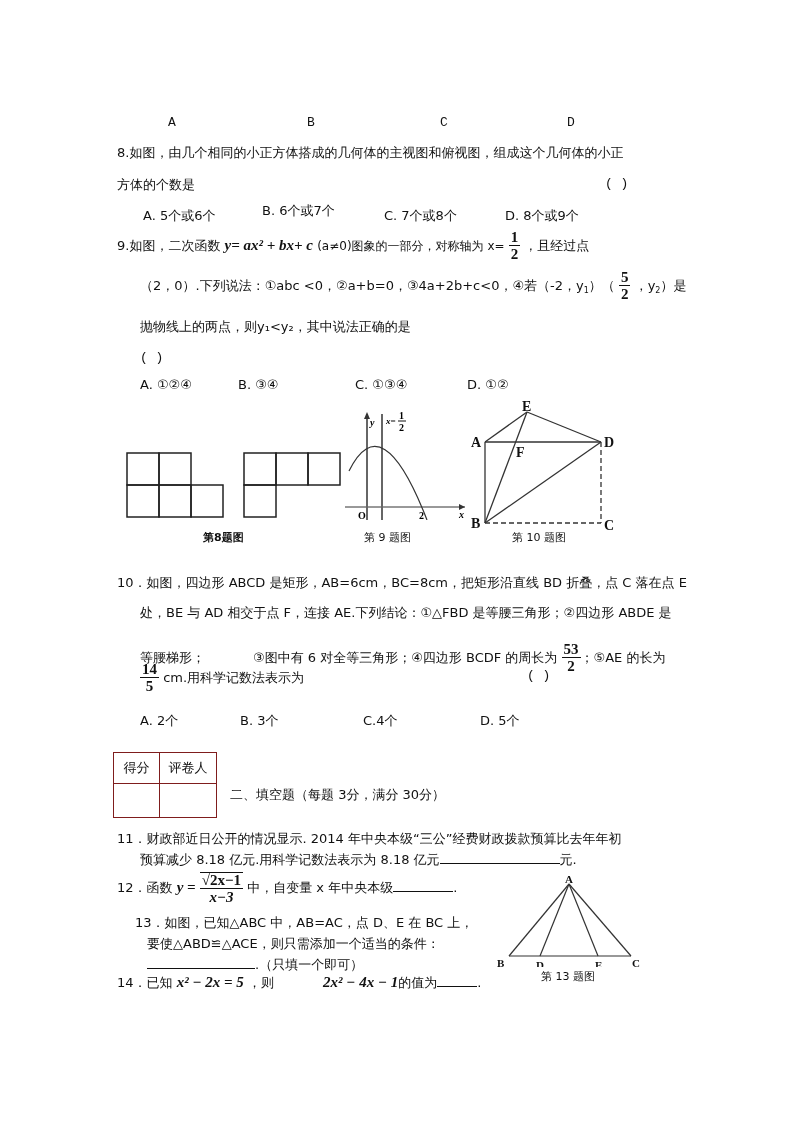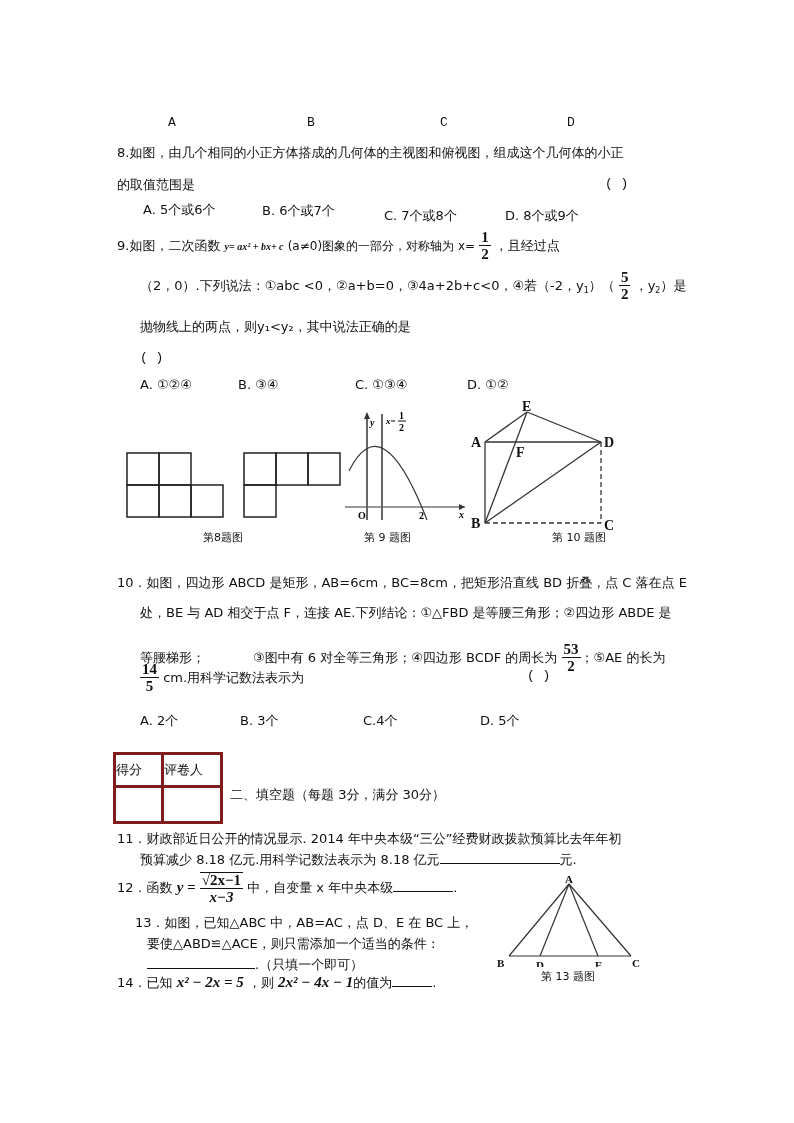--- a/index.html
+++ b/index.html
@@ -7,47 +7,47 @@
          font-family:"DejaVu Sans", "Liberation Sans", sans-serif; color:#111; font-size:13px; }
   .abs { position:absolute; white-space:nowrap; }
   .mono { font-family:"Liberation Mono", "DejaVu Sans Mono", monospace; }
   .bi { font-family:"Liberation Serif", serif; font-weight:bold; font-style:italic; }
   .frac { display:inline-block; vertical-align:middle; text-align:center; font-family:"Liberation Serif", serif; font-weight:bold; line-height:1; }
   .frac .num { display:block; border-bottom:1px solid #111; padding:0 2px; font-size:15px; }
   .frac .den { display:block; font-size:15px; padding-top:1px; }
   .blank { display:inline-block; border-bottom:1px solid #111; height:12px; vertical-align:baseline; }
   sub { font-size:8px; }
   table.score { border-collapse:collapse; position:absolute; left:113px; top:752px; }
-  table.score td { border:3px solid #7f1d1d; width:45px; height:30px; text-align:left; font-size:13px; padding:0; }
+  table.score td { border:1px solid #7f1d1d; width:45px; height:30px; text-align:center; font-size:13px; padding:0; }
   table.score td.w2 { width:56px; }
   .cap { font-size:11px; }
-  .capb { font-size:11px; font-weight:normal; }
+  .capb { font-size:11px; font-weight:bold; }
 </style>
 </head>
 <body>
 
 <span class="abs mono" style="left:168px;top:115px;">A</span>
 <span class="abs mono" style="left:307px;top:115px;">B</span>
 <span class="abs mono" style="left:440px;top:115px;">C</span>
 <span class="abs mono" style="left:567px;top:115px;">D</span>
 
 <div>
   <span class="abs" style="left:117px;top:144px;">8.如图，由几个相同的小正方体搭成的几何体的主视图和俯视图，组成这个几何体的小正</span>
-  <span class="abs" style="left:117px;top:176px;">的取值范围是</span>
+  <span class="abs" style="left:117px;top:176px;">方体的个数是</span>
   <span class="abs mono" style="left:605px;top:176px;">(        )</span>
-  <span class="abs" style="left:143px;top:201px;">A. 5个或6个</span>
+  <span class="abs" style="left:143px;top:207px;">A. 5个或6个</span>
   <span class="abs" style="left:262px;top:202px;">B. 6个或7个</span>
   <span class="abs" style="left:384px;top:207px;">C. 7个或8个</span>
   <span class="abs" style="left:505px;top:207px;">D. 8个或9个</span>
 </div>
 
 <div>
   <div class="abs" style="left:117px;top:230px;">
     <span>9.如图，二次函数</span>
-    <span class="bi" style="font-size:10px;">y= ax² + bx+ c</span>
+    <span class="bi" style="font-size:15px;">y= ax² + bx+ c</span>
     <span style="font-size:12px;">(a≠0)图象的一部分，对称轴为 x=</span>
     <span class="frac"><span class="num">1</span><span class="den">2</span></span>
     <span>，且经过点</span>
   </div>
   <div class="abs" style="left:140px;top:270px;">
     <span>（2，0）.下列说法：①abc &lt;0，②a+b=0，③4a+2b+c&lt;0，④若（-2，y</span><sub>1</sub><span>）（</span>
     <span class="frac"><span class="num">5</span><span class="den">2</span></span>
     <span>，y</span><sub>2</sub><span>）是</span>
   </div>
   <span class="abs" style="left:140px;top:318px;">抛物线上的两点，则y₁&lt;y₂，其中说法正确的是</span>
@@ -108,21 +108,21 @@
   </g>
   <g font-family="Liberation Serif, serif" font-weight="bold" font-size="14" fill="#111">
     <text x="6" y="52">A</text>
     <text x="6" y="133">B</text>
     <text x="139" y="135">C</text>
     <text x="139" y="52">D</text>
     <text x="57" y="16">E</text>
     <text x="51" y="62">F</text>
   </g>
 </svg>
-<span class="abs cap" style="left:512px;top:530px;margin-left:40px;">第 10 题图</span>
+<span class="abs cap" style="left:512px;top:530px;">第 10 题图</span>
 
 <div>
   <span class="abs" style="left:117px;top:574px;">10．如图，四边形 ABCD 是矩形，AB=6cm，BC=8cm，把矩形沿直线 BD 折叠，点 C 落在点 E</span>
   <span class="abs" style="left:140px;top:604px;">处，BE 与 AD 相交于点 F，连接 AE.下列结论：①△FBD 是等腰三角形；②四边形 ABDE 是</span>
   <div class="abs" style="left:140px;top:610px;margin-top:32px;">
     <span>等腰梯形；</span><span style="display:inline-block;width:48px;"></span><span>③图中有 6 对全等三角形；④四边形 BCDF 的周长为</span>
     <span class="frac"><span class="num">53</span><span class="den">2</span></span><span>；⑤AE 的长为</span>
   </div>
   <div class="abs" style="left:140px;top:662px;">
     <span class="frac"><span class="num">14</span><span class="den">5</span></span>
@@ -186,14 +186,14 @@
     <text x="100" y="97">E</text>
     <text x="137" y="95">C</text>
   </g>
 </svg>
 <span class="abs cap" style="left:541px;top:969px;">第 13 题图</span>
 
 <div class="abs" style="left:117px;top:974px;">
   <span>14．已知</span>
   <span class="bi" style="font-size:15px;text-align:right;">x² − 2x = 5</span>
   <span>，则</span>
-  <span class="bi" style="font-size:15px;">2x² − 4x − 1</span><span>的值为</span><span class="blank" style="width:40px;"></span><span>.</span>
+  <span class="bi" style="font-size:15px;margin-left:45px;">2x² − 4x − 1</span><span>的值为</span><span class="blank" style="width:40px;"></span><span>.</span>
 </div>
 
 </body></html>

